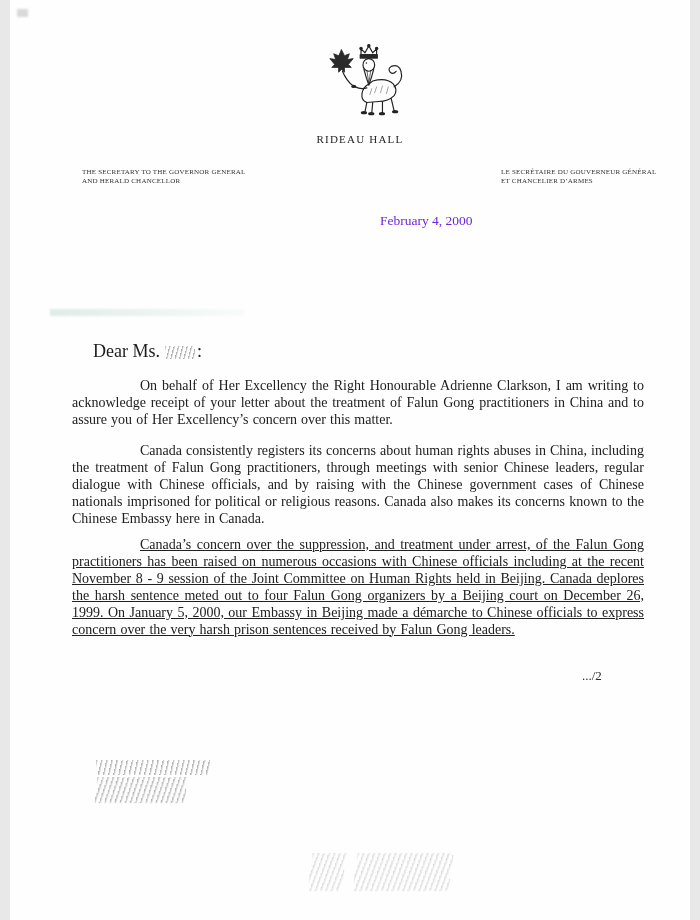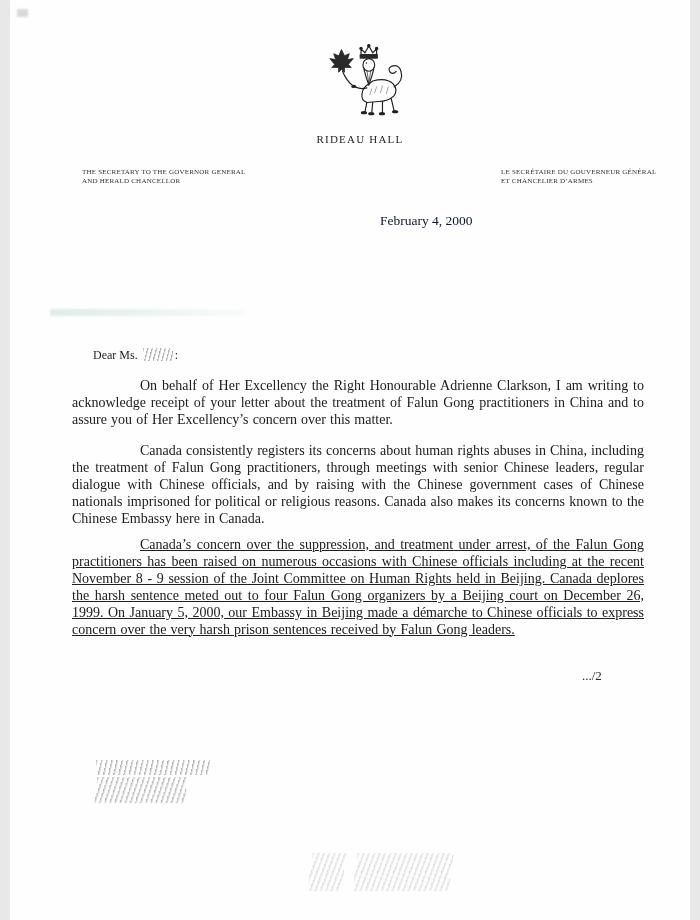--- a/index.html
+++ b/index.html
@@ -38,21 +38,21 @@
     color: #33333a;
     text-transform: uppercase;
   }
   .office-left  { left: 72px; }
   .office-right { left: 471px; margin-left: 20px; }
 
   .letter-date {
     position: absolute;
     left: 370px; top: 213px;
     font-size: 13.5px;
-    color: #0f172a;
+    color: #6d28d9;
   }
 
   
   .smudge-green {
     position: absolute;
     left: 40px; top: 309px;
     width: 195px; height: 7px;
     background: linear-gradient(90deg, rgba(140,190,175,0.28), rgba(160,200,190,0.18) 55%, rgba(160,200,190,0.05));
     filter: blur(1px);
   }
@@ -98,22 +98,22 @@
       rgba(255,255,255,0) 2.4px, rgba(255,255,255,0) 5.2px);
     filter: blur(0.6px);
     transform: skewX(-8deg);
   }
   .footer-smudge-a { left: 300px; width: 34px; }
   .footer-smudge-b { left: 345px; width: 96px; }
 
   
   .salutation {
     position: absolute;
-    left: 83px; top: 348px;
-    font-size: 12px;
+    left: 83px; top: 341px;
+    font-size: 18px;
   }
   .body-para {
     position: absolute;
     left: 62px;
     width: 572px;
     margin: 0;
     font-size: 14px;
     line-height: 16.9px;
     text-align: justify;
     text-indent: 68px;

